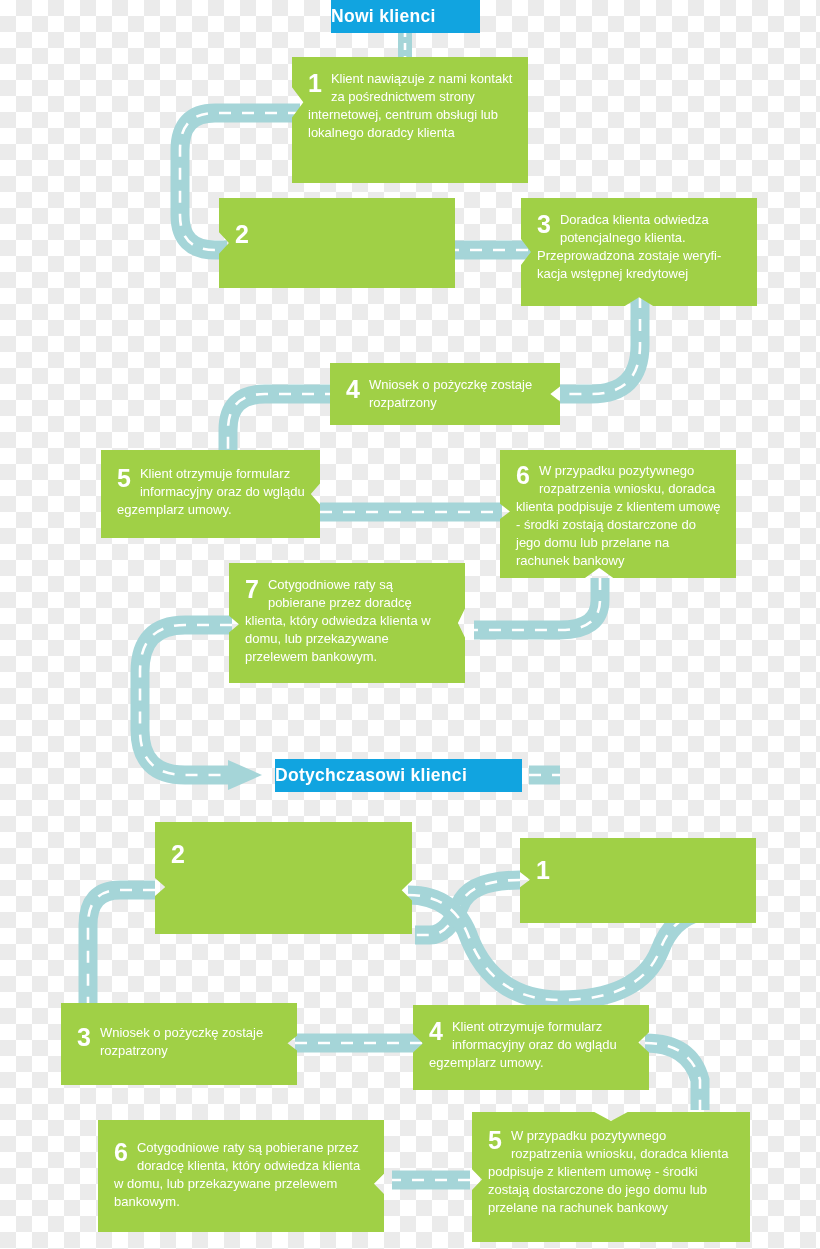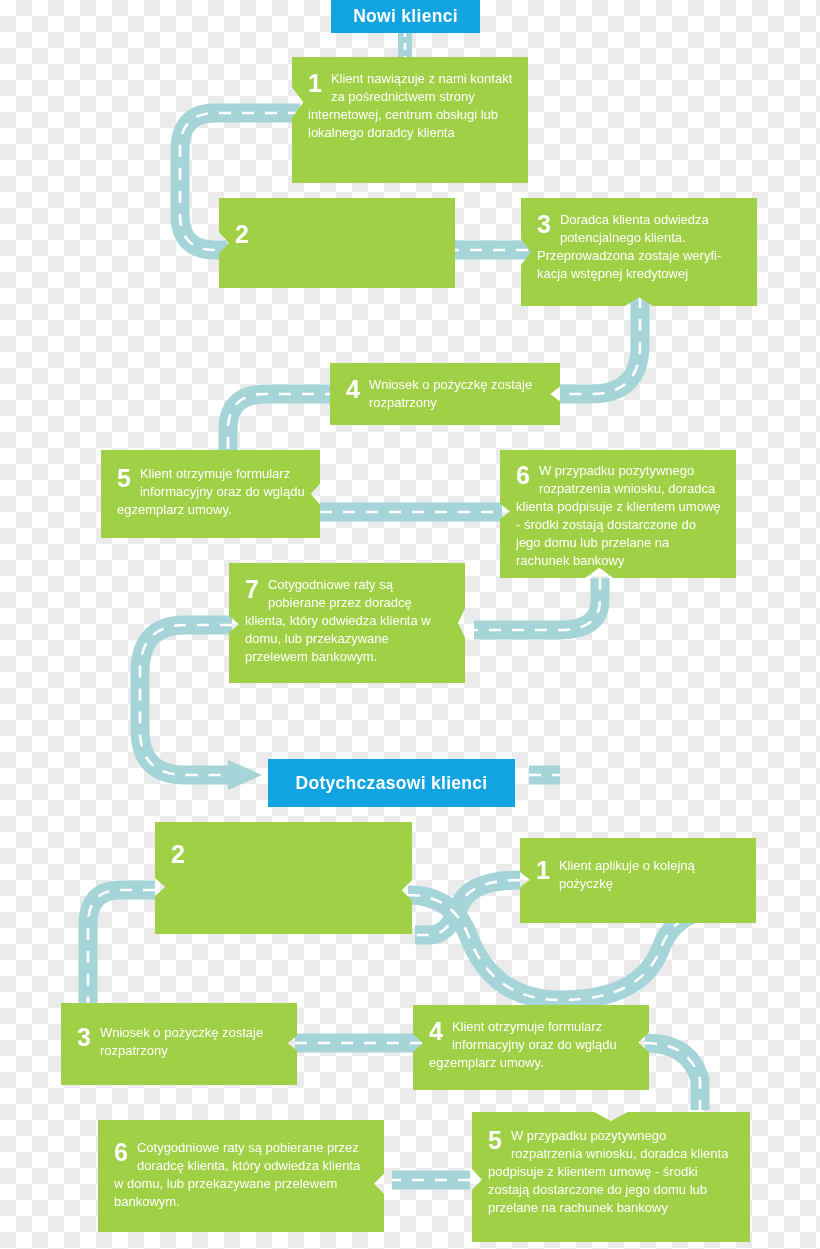--- a/index.html
+++ b/index.html
@@ -24,21 +24,20 @@
 
   .hdr {
     position:absolute;
     background:#11a4e0;
     color:#ffffff;
     font-weight:bold;
     font-size:17.5px;
     letter-spacing:0.3px;
     display:flex;
     align-items:center;
-    justify-content:center;
     z-index:6;
   }
 
   .step {
     position:absolute;
     background:#a0d046;
     color:#ffffff;
     z-index:5;
   }
   .step .inner {
@@ -206,29 +205,28 @@
   </div>
 
   <div class="step notch-l-hi" style="left:229px; top:563px; width:236px; height:120px;
               clip-path: polygon(0% 0%, 100% 0%, 100% 38%, 97% 50%, 100% 62%, 100% 100%, 0% 100%, 0% 58%, 4.2% 51%, 0% 44%);">
     <div class="inner">
       <span class="num">7</span>
       <span class="txt">Cotygodniowe raty są pobierane przez doradcę klienta, który odwiedza klienta w domu, lub przekazywane przelewem bankowym.</span>
     </div>
   </div>
 
-  <div class="hdr" style="left:268px; top:759px; width:247px; height:48px;">
+  <div class="hdr" style="left:275px; top:759px; width:247px; height:33px;">
     <span>Dotychczasowi klienci</span>
   </div>
 
   <div class="step" style="left:520px; top:838px; width:236px; height:85px;
               clip-path: polygon(0% 0%, 100% 0%, 100% 100%, 0% 100%, 0% 58%, 4.2% 49%, 0% 40%);">
     <div class="inner" style="padding-top:18px;">
       <span class="num">1</span>
-      <span class="txt">Klient aplikuje o kolejną pożyczkę</span>
     </div>
   </div>
 
   <div class="step" style="left:155px; top:822px; width:257px; height:112px;
               clip-path: polygon(0% 0%, 100% 0%, 100% 52%, 96% 61%, 100% 70%, 100% 100%, 0% 100%, 0% 66%, 4% 58%, 0% 50%);">
     <div class="inner" style="padding-top:18px;">
       <span class="num">2</span>
     </div>
   </div>
 

